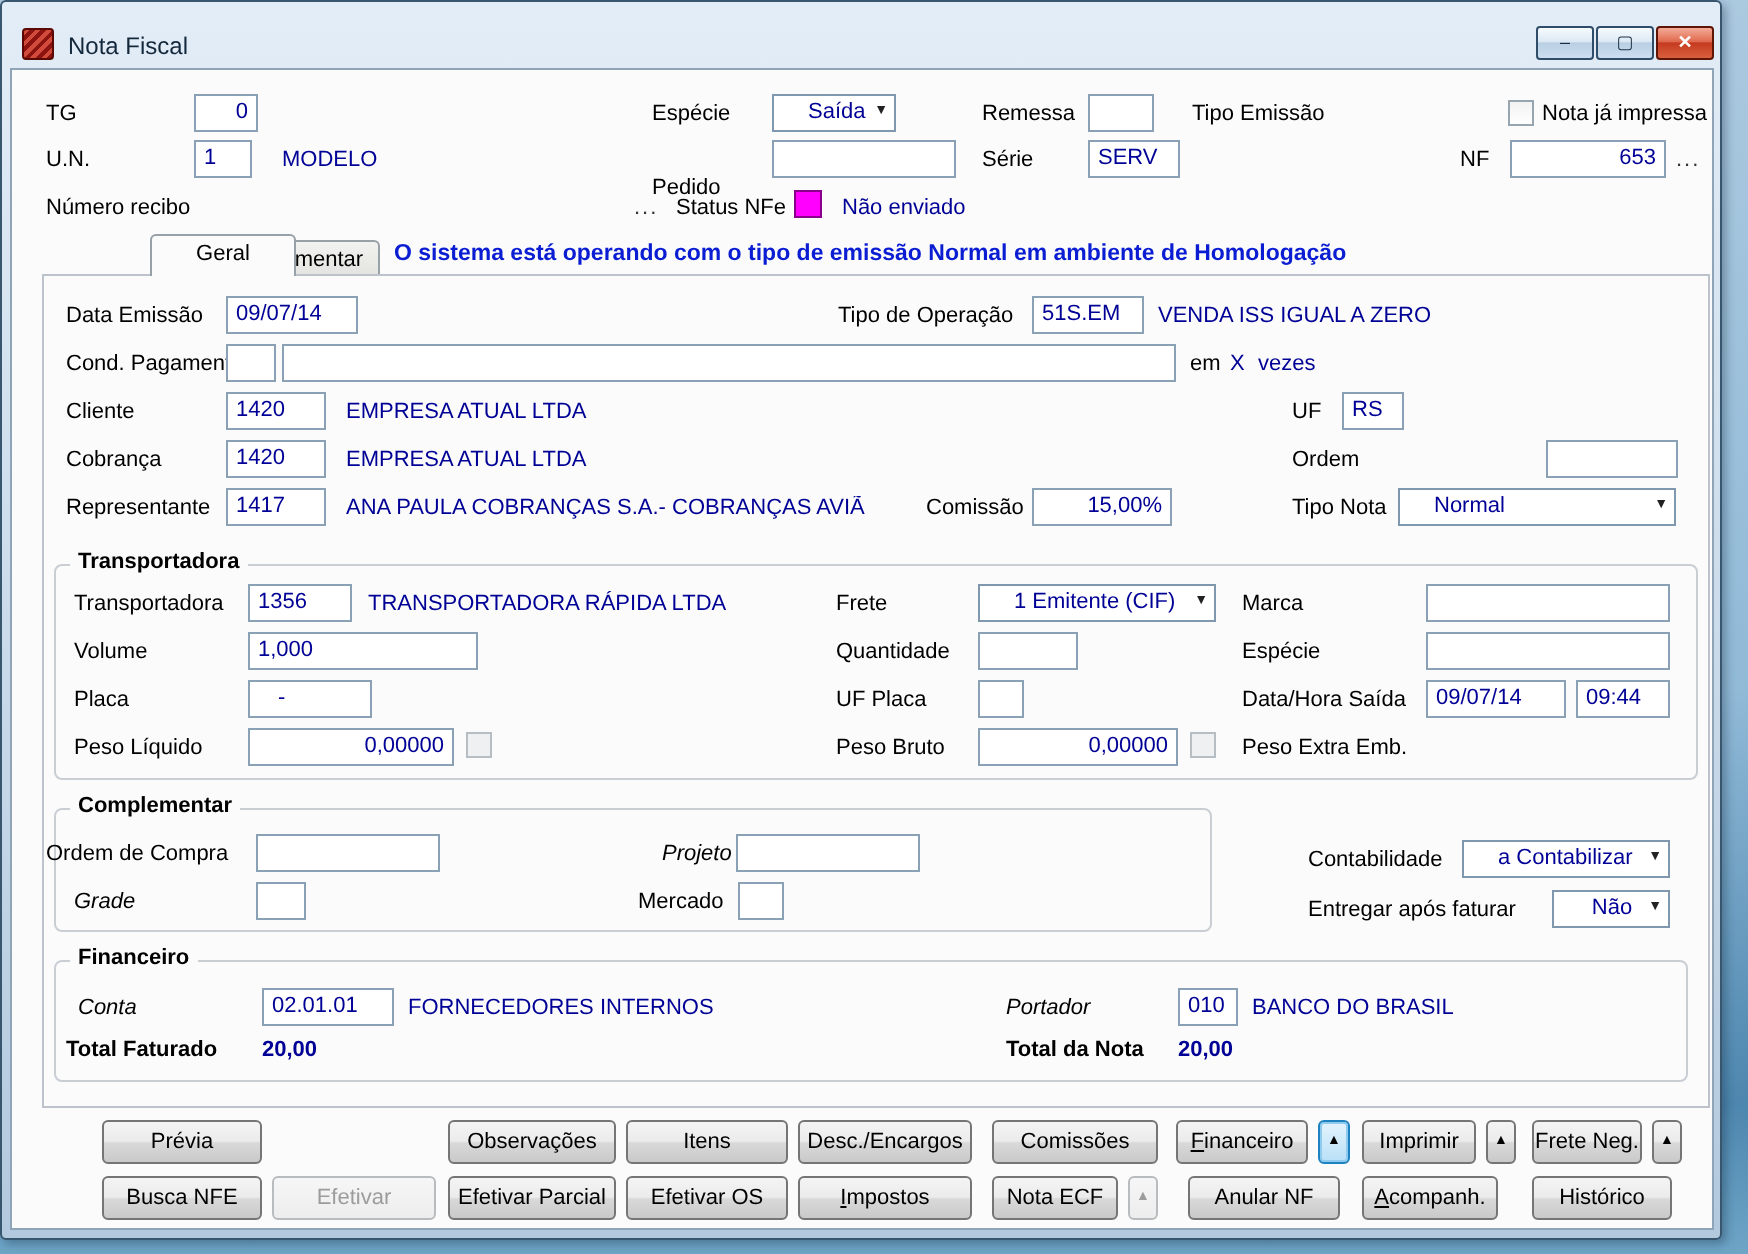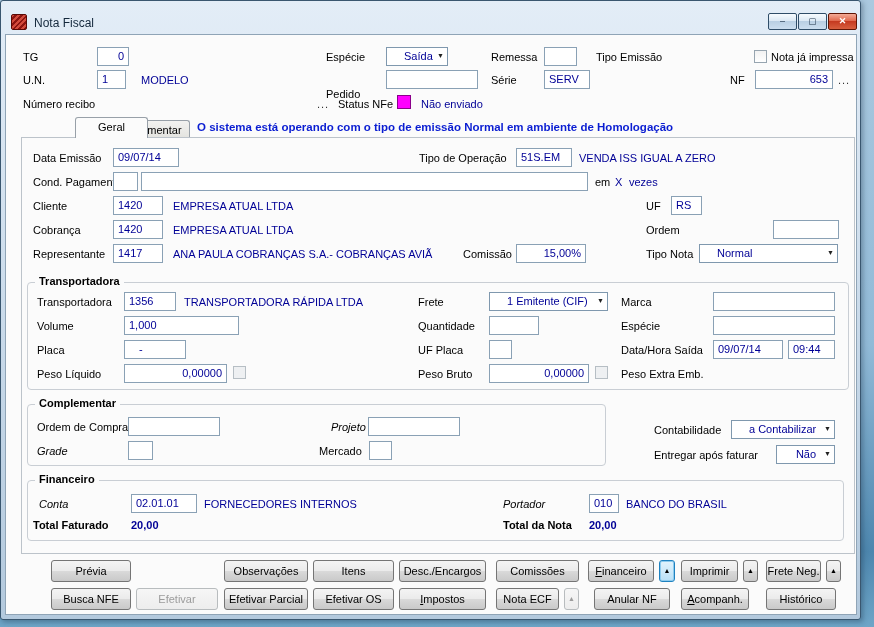--- a/index.html
+++ b/index.html
@@ -190,21 +190,21 @@
   <div class="inp ra" style="left:123px;top:363px;width:103px;">0,00000</div>
   <div class="chk dis" style="left:232px;top:365px;"></div>
   <div class="lbl" style="left:417px;top:367px;">Peso Bruto</div>
   <div class="inp ra" style="left:488px;top:363px;width:100px;">0,00000</div>
   <div class="chk dis" style="left:594px;top:365px;"></div>
   <div class="lbl" style="left:620px;top:367px;">Peso Extra Emb.</div>
 
   <div class="grp" style="left:26px;top:403px;width:579px;height:62px;"></div>
   <div class="gtitle" style="left:34px;top:396px;">Complementar</div>
 
-  <div class="lbl" style="left:36px;top:420px;">Ordem de Compra</div>
+  <div class="lbl" style="left:22px;top:420px;">Ordem de Compra</div>
   <div class="inp" style="left:127px;top:416px;width:92px;"></div>
   <div class="lbl it" style="left:330px;top:420px;">Projeto</div>
   <div class="inp" style="left:367px;top:416px;width:92px;"></div>
   <div class="lbl it" style="left:36px;top:444px;">Grade</div>
   <div class="inp" style="left:127px;top:440px;width:25px;"></div>
   <div class="lbl" style="left:318px;top:444px;">Mercado</div>
   <div class="inp" style="left:368px;top:440px;width:23px;"></div>
 
   <div class="lbl" style="left:653px;top:423px;">Contabilidade</div>
   <div class="combo" style="left:730px;top:419px;width:104px;">

